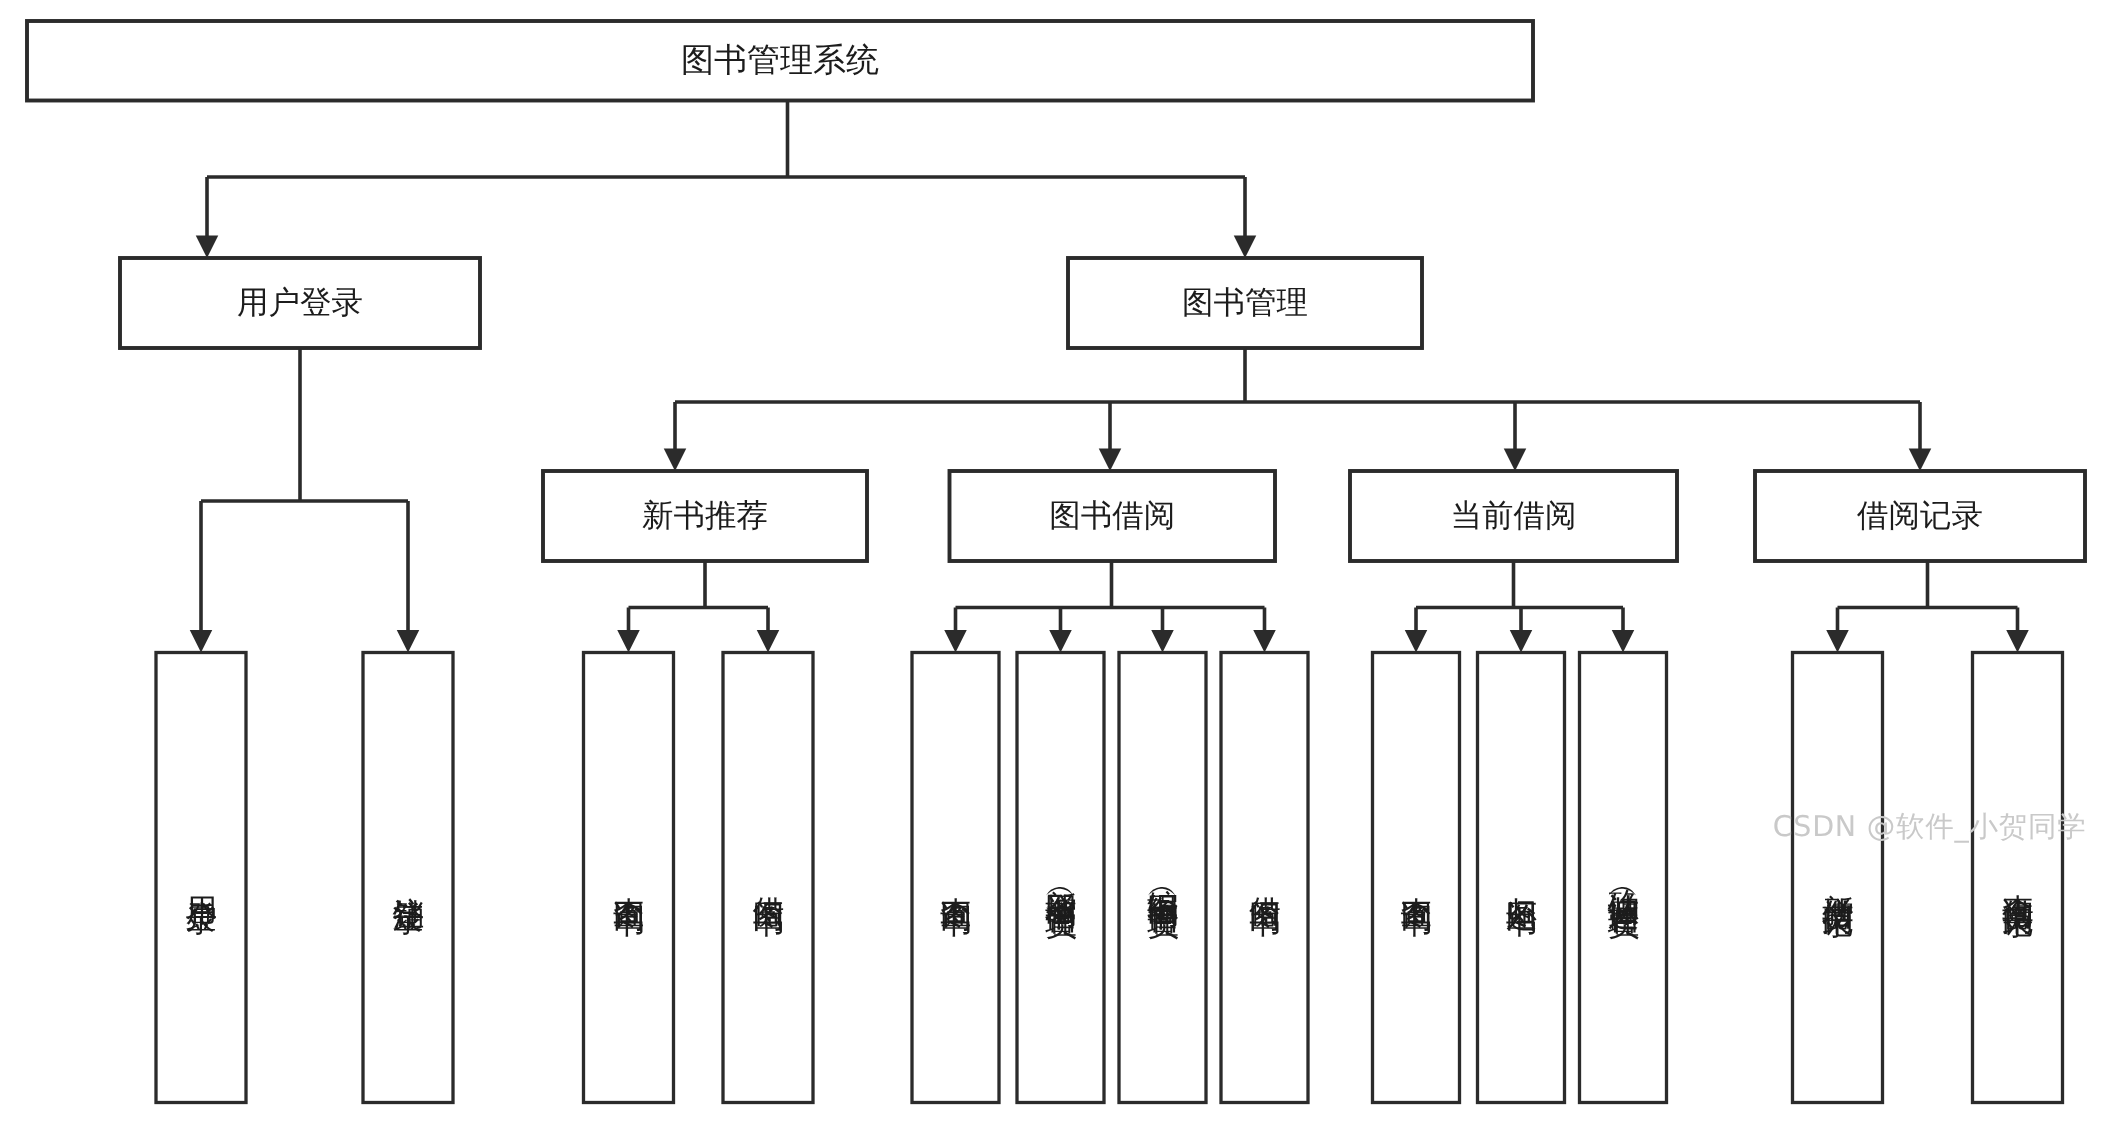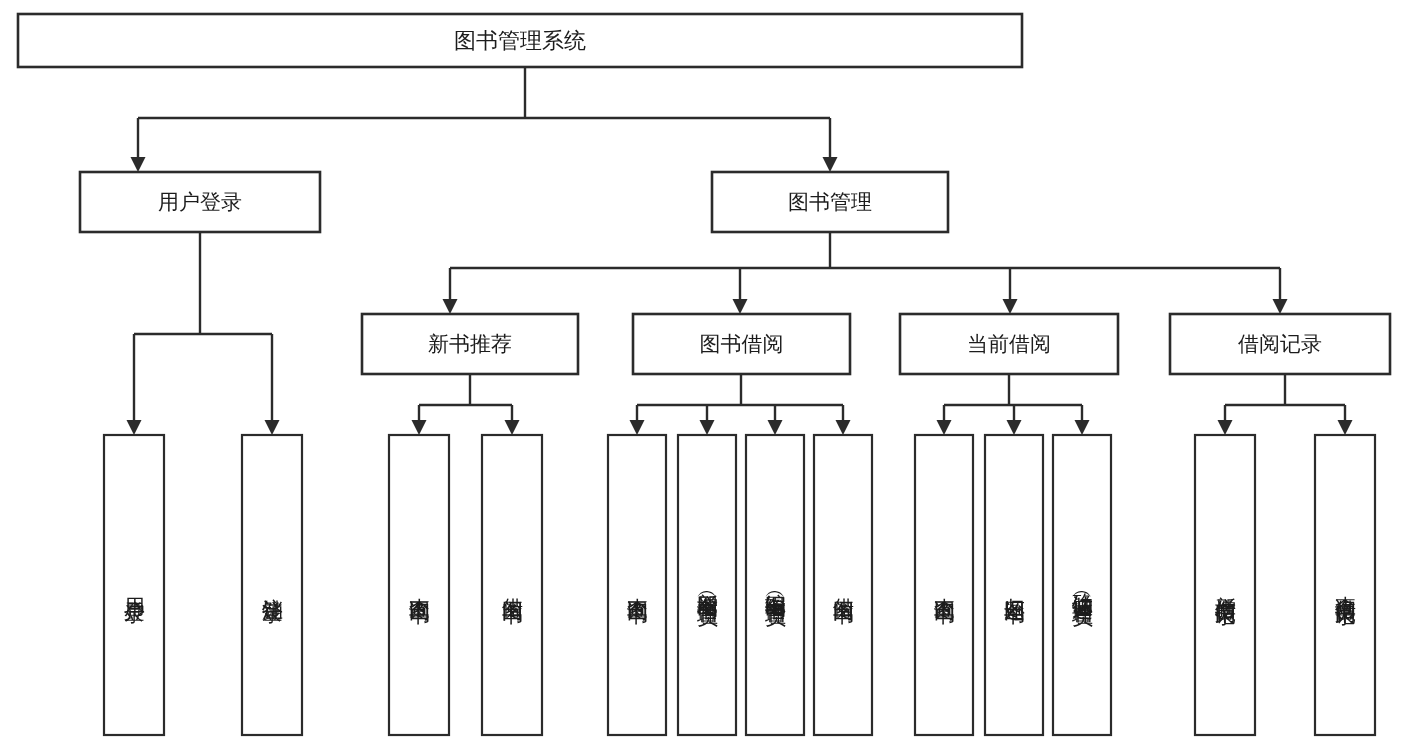--- a/index.html
+++ b/index.html
@@ -192,14 +192,15 @@
       <div class="leaf-label-v" style="left: 678px; top: 435px; width: 58px; height: 300px;">新增图书（管理员）</div>
       <div class="leaf-label-v" style="left: 746px; top: 435px; width: 58px; height: 300px;">编辑图书（管理员）</div>
       <div class="leaf-label-v" style="left: 814px; top: 435px; width: 58px; height: 300px;">借阅图书</div>
       <div class="leaf-label-v" style="left: 915px; top: 435px; width: 58px; height: 300px;">查询图书</div>
       <div class="leaf-label-v" style="left: 985px; top: 435px; width: 58px; height: 300px;">归还图书</div>
       <div class="leaf-label-v" style="left: 1053px; top: 435px; width: 58px; height: 300px;">确认归还（管理员）</div>
       <div class="leaf-label-v" style="left: 1195px; top: 435px; width: 60px; height: 300px;">新增借阅记录</div>
       <div class="leaf-label-v" style="left: 1315px; top: 435px; width: 60px; height: 300px;">查询借阅记录</div>
     </div>
 
+  <div class="watermark">CSDN @软件_小贺同学</div>
 
 </div>
 
 </body></html>

